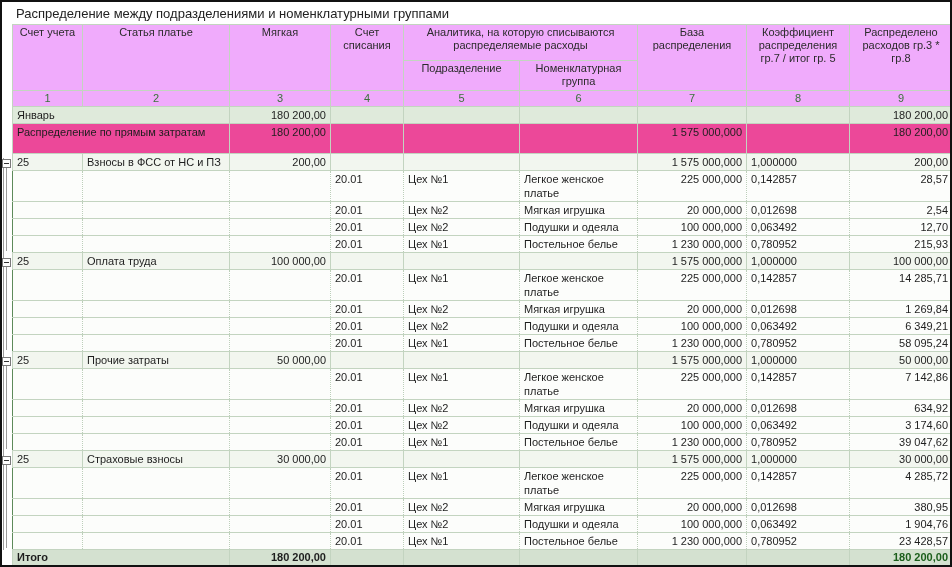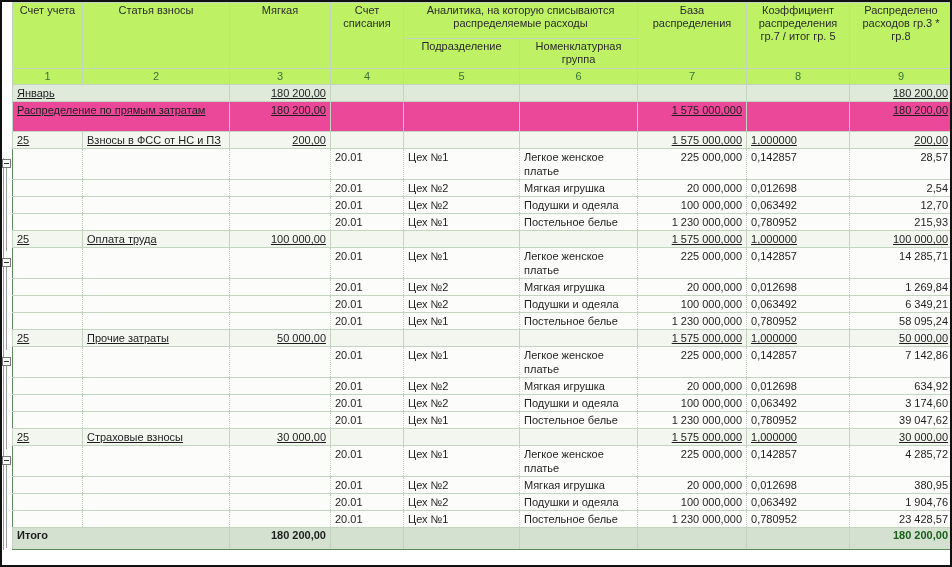--- a/index.html
+++ b/index.html
@@ -42,21 +42,21 @@
     font-size: 11px; color: #1e1e1e;
   }
   table.grid td, table.grid th {
     border: 1px solid #c3d4c0;
     padding: 1px 4px; vertical-align: top; overflow: hidden;
     font-weight: normal;
   }
 
   
   thead th {
-    background: #bef264; border: 1px solid #8fae8b; color: #2b2b2b;
+    background: #f0abfc; border: 1px solid #8fae8b; color: #2b2b2b;
     text-align: center; vertical-align: middle; padding: 2px 3px;
     line-height: 13px;
   }
   thead tr.hdr-top th { height: 36px; }
   thead tr.hdr-sub th { height: 30px; text-align: center; }
   thead tr.nums th {
     height: 16px; color: #3a713a; font-size: 11px; padding: 1px 2px;
     border-top: 1px solid #8fae8b;
   }
 
@@ -69,21 +69,21 @@
   tr.total  td { background: #d4e1d0; border-top: 1px solid #5d8a5a;
                  border-bottom: 1px solid #5d8a5a; font-weight: bold; }
 
   td.num   { text-align: right; }
   td.ctr   { }
   td.lft   { text-align: left; }
   td.ind1  { padding-left: 6px; }
   td.ind2  { padding-left: 20px; }
   tr.total td.dist-cell { color: #1b5e1b; }
 
-  tr.month td, tr.method td, tr.item td { line-height: 14px; text-decoration: underline; }
+  tr.month td, tr.method td, tr.item td { line-height: 14px; }
   tr.detail td { line-height: 14px; }
   tr.month td { height: 16px; }
   tr.method td { height: 30px; }
   tr.item td { height: 17px; }
   tr.detail td { height: 16px; }
   tr.total td { height: 22px; }
 
   table.grid { border: 1px solid #5d8a5a; }
 </style>
 </head>
@@ -98,37 +98,38 @@
       <div class="expander" style="top: 255.5px;"></div>
       <div class="tree-line" style="left: 4px; top: 264.5px; height: 83px;"></div>
       <div class="expander" style="top: 354.5px;"></div>
       <div class="tree-line" style="left: 4px; top: 363.5px; height: 83px;"></div>
       <div class="expander" style="top: 453.5px;"></div>
       <div class="tree-line" style="left: 4px; top: 462.5px; height: 83px;"></div>
     </div>
 
   <div class="report">
 
+    <div class="title">Распределение между подразделениями и номенклатурными группами</div>
 
     <table class="grid">
       <colgroup>
         <col style="width:70px">
           <col style="width:147px">
           <col style="width:101px">
         <col style="width:73px">
           <col style="width:116px">
           <col style="width:118px">
         <col style="width:109px">
           <col style="width:103px">
           <col style="width:103px">
       </colgroup>
       <thead>
         <tr class="hdr-top">
           <th rowspan="2">Счет учета</th>
-          <th rowspan="2">Статья взносы</th>
+          <th rowspan="2">Статья платье</th>
           <th rowspan="2">Мягкая</th>
           <th rowspan="2">Счет списания</th>
           <th colspan="2">Аналитика, на которую списываются распределяемые расходы</th>
           <th rowspan="2">База распределения</th>
           <th rowspan="2">Коэффициент распределения гр.7 / итог гр. 5</th>
           <th rowspan="2">Распределено расходов гр.3 * гр.8</th>
         </tr>
         <tr class="hdr-sub">
           <th>Подразделение</th>
           <th>Номенклатурная группа</th>

